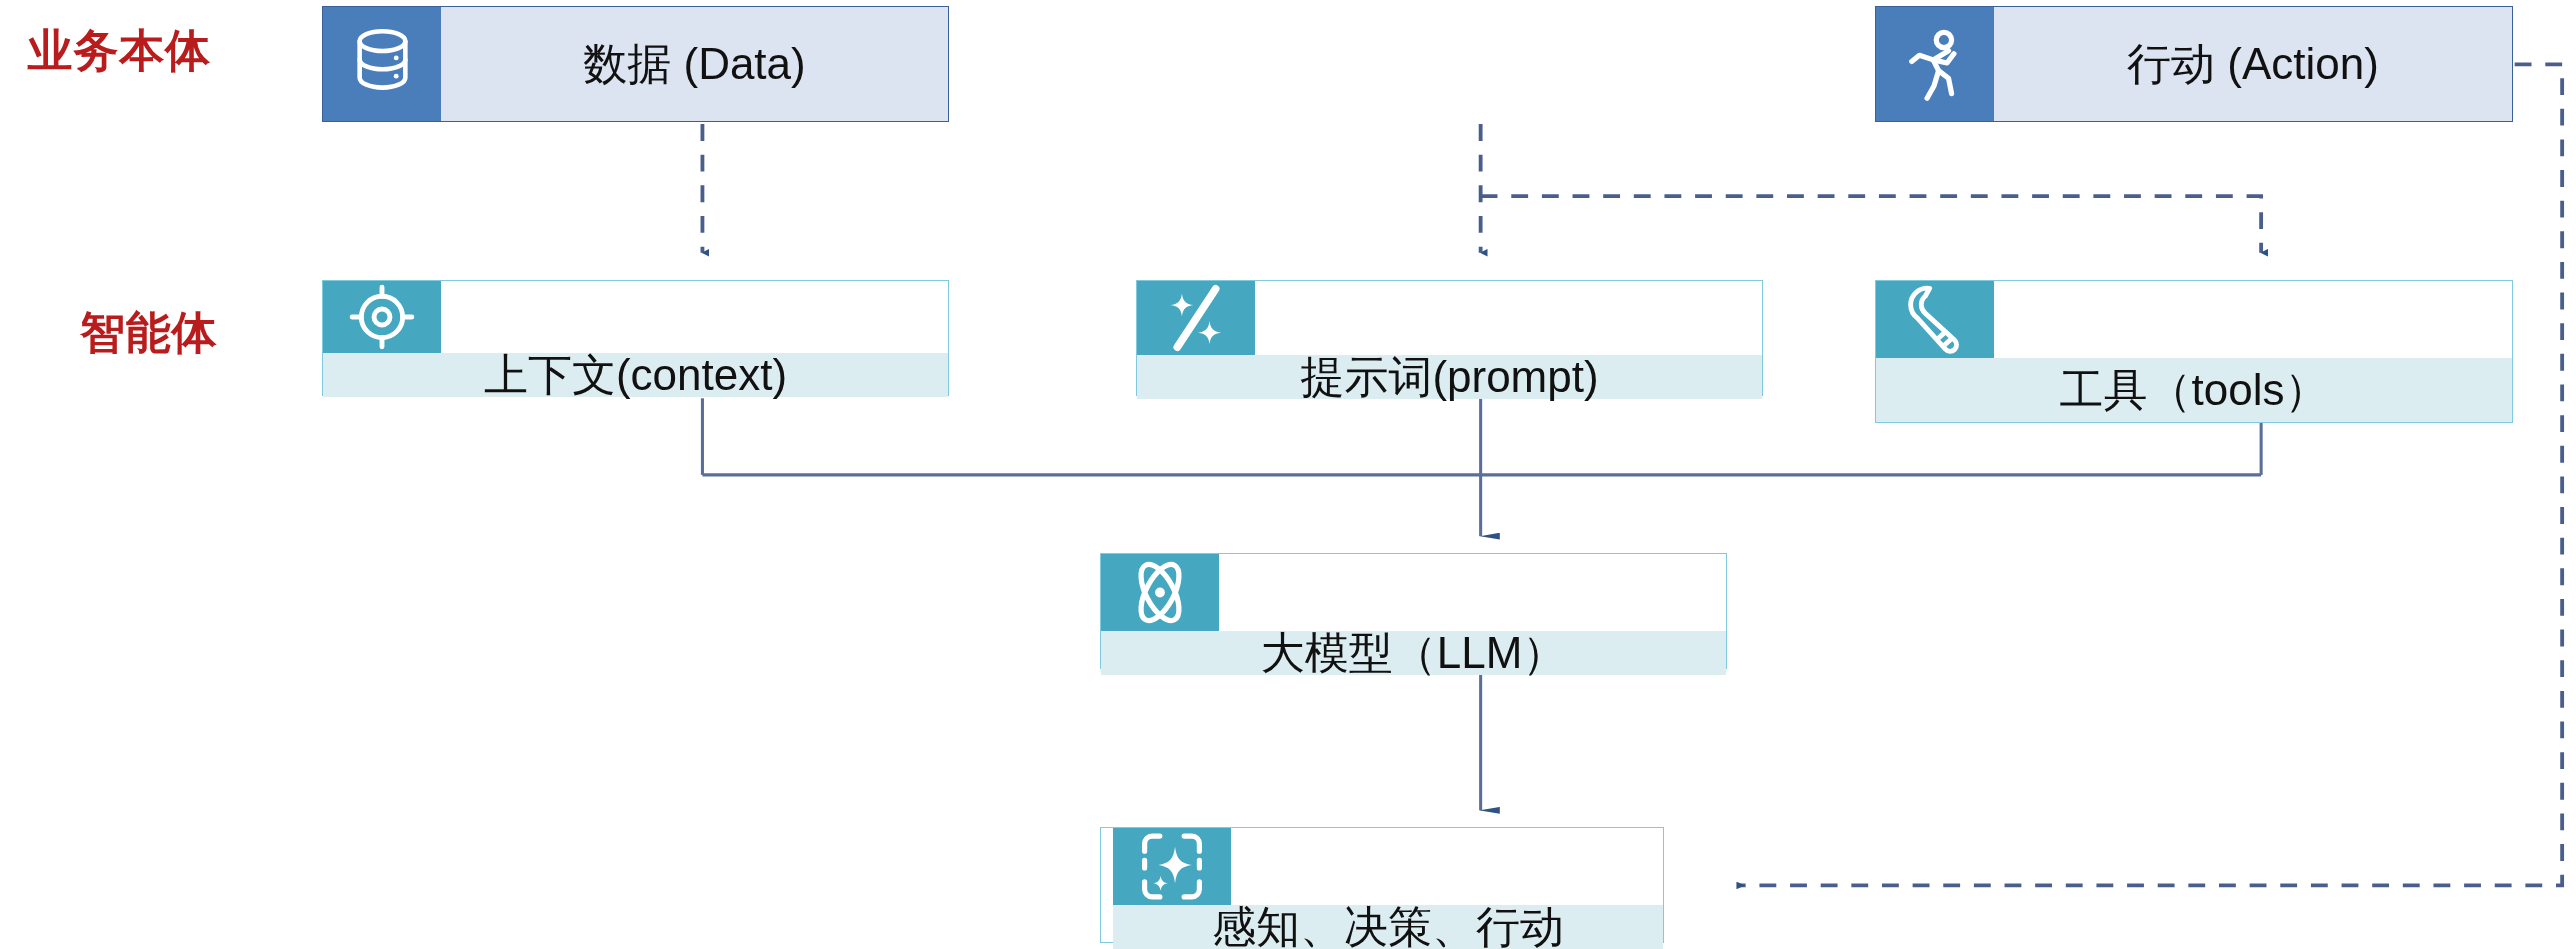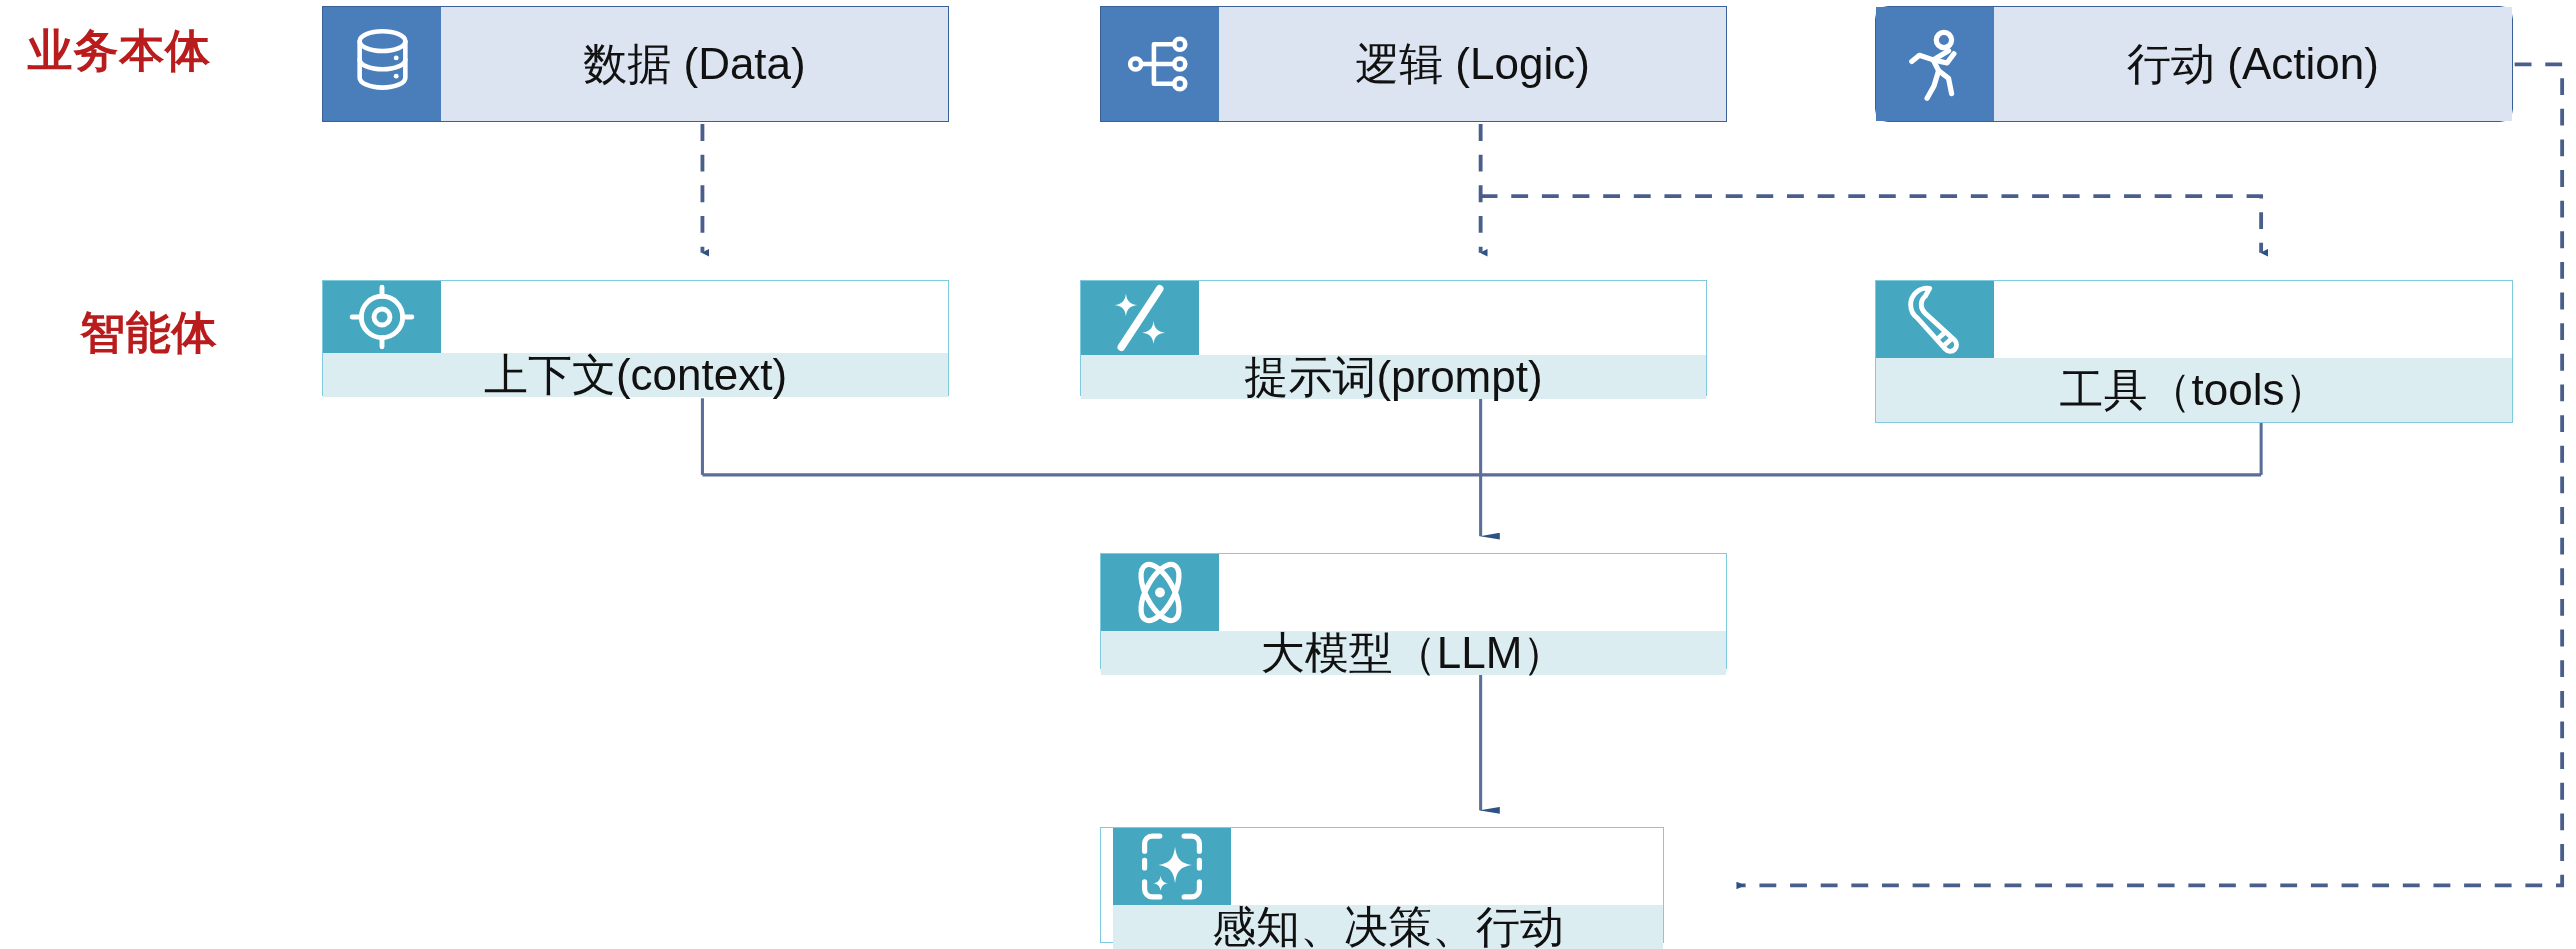--- a/index.html
+++ b/index.html
@@ -72,24 +72,24 @@
   .tier-business .body-cell { background: #DCE4F1; }
 
   
   .tier-agent { border: 1.5px solid #7FCBDD; flex-direction: column; }
   .tier-agent .icon-cell { background: #45A8C0; }
   .tier-agent .body-cell { background: #DCEDF2; }
 
   
   #node-data    { left: 322px;  top: 6.1px;   width: 627px; height: 116px; }
   #node-logic   { left: 1100px; top: 6.1px;   width: 627px; height: 116px; }
-  #node-action  { left: 1875px; top: 6.1px;   width: 638px; height: 116px; border-radius: 13px; }
+  #node-action  { left: 1875px; top: 6.1px;   width: 638px; height: 116px; }
 
   #node-context { left: 322px;  top: 280px; width: 627px; height: 116px; }
-  #node-prompt  { left: 1080px; top: 280px; width: 627px; height: 116px; }
+  #node-prompt  { left: 1136px; top: 280px; width: 627px; height: 116px; }
   #node-tools   { left: 1875px; top: 280px; width: 638px; height: 143px; }
 
   #node-llm     { left: 1100px; top: 553px; width: 627px; height: 116px; }
   #node-pda     { left: 1100px; top: 827px; width: 564px; height: 116px; padding-left: 12px; }
 </style>
 </head>
 <body>
 
 <div id="canvas">
 
@@ -145,35 +145,20 @@
         <path d="M7 21 V33 C7 36.6 13.7 39.5 22 39.5 C30.3 39.5 37 36.6 37 33 V21"></path>
         <circle cx="31" cy="20" r="1.6" fill="#ffffff" stroke="none"></circle>
         <circle cx="31" cy="32" r="1.6" fill="#ffffff" stroke="none"></circle>
       </svg>
     </div>
     <div class="body-cell">
       <span class="node-label">数据 (Data)</span>
     </div>
   </div>
 
-  <div class="node tier-business" id="node-logic">
-    <div class="icon-cell">
-      <svg width="70" height="70" viewBox="0 0 46 46" fill="none" stroke="#ffffff" stroke-width="3" stroke-linecap="round" stroke-linejoin="round">
-        <circle cx="7" cy="23" r="3.6"></circle>
-        <circle cx="36" cy="10" r="3.6"></circle>
-        <circle cx="36" cy="23" r="3.6"></circle>
-        <circle cx="36" cy="36" r="3.6"></circle>
-        <path d="M10.6 23 H32.4"></path>
-        <path d="M19 10 H32.4 M19 36 H32.4 M19 10 V36"></path>
-      </svg>
-    </div>
-    <div class="body-cell">
-      <span class="node-label">逻辑 (Logic)</span>
-    </div>
-  </div>
 
   <div class="node tier-business" id="node-action">
     <div class="icon-cell">
       <svg width="69" height="77" viewBox="0 0 45 50" fill="none" stroke="#ffffff" stroke-width="3.4" stroke-linecap="round" stroke-linejoin="round">
         <circle cx="28" cy="9" r="5"></circle>
         <path d="M31 16 L21 22 L24.5 29 L21.5 39 L17 47"></path>
         <path d="M24.5 29 L31 34 L33 44"></path>
         <path d="M21 22 L12 19 L7 23"></path>
         <path d="M21 22 L30 24 L34.5 18"></path>
       </svg>

